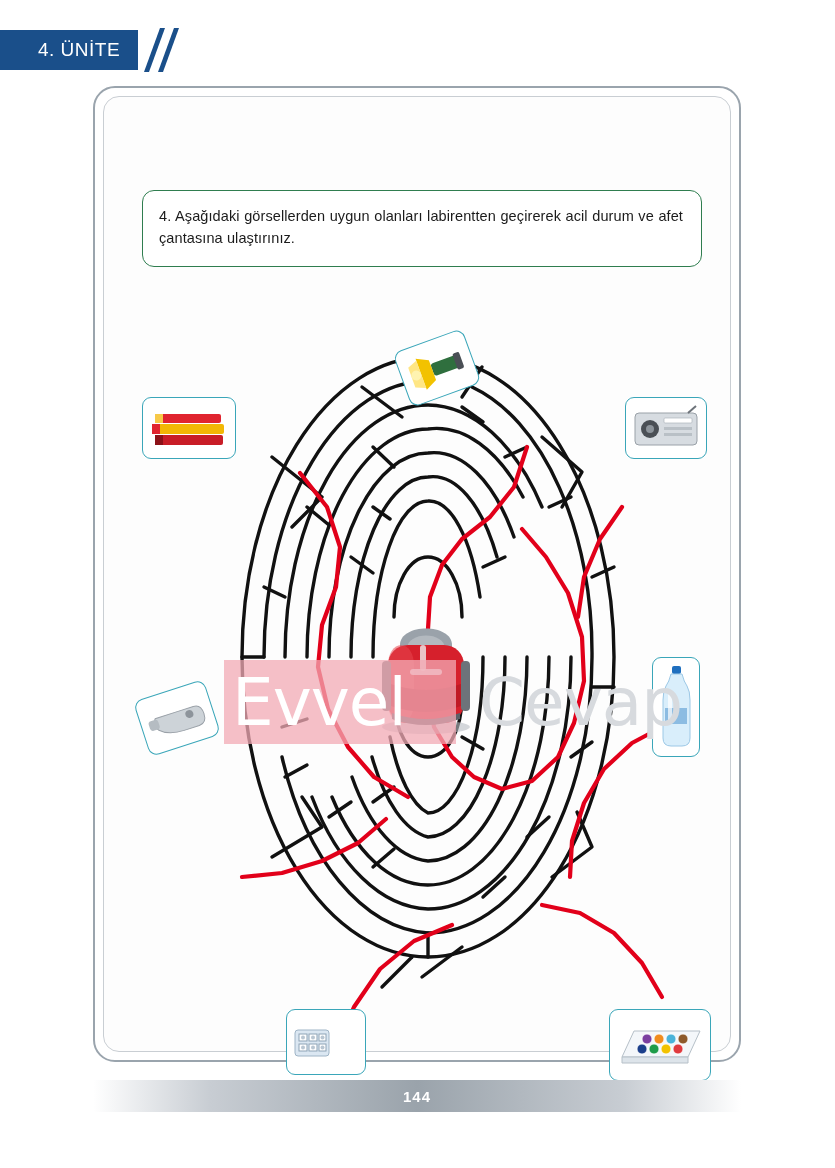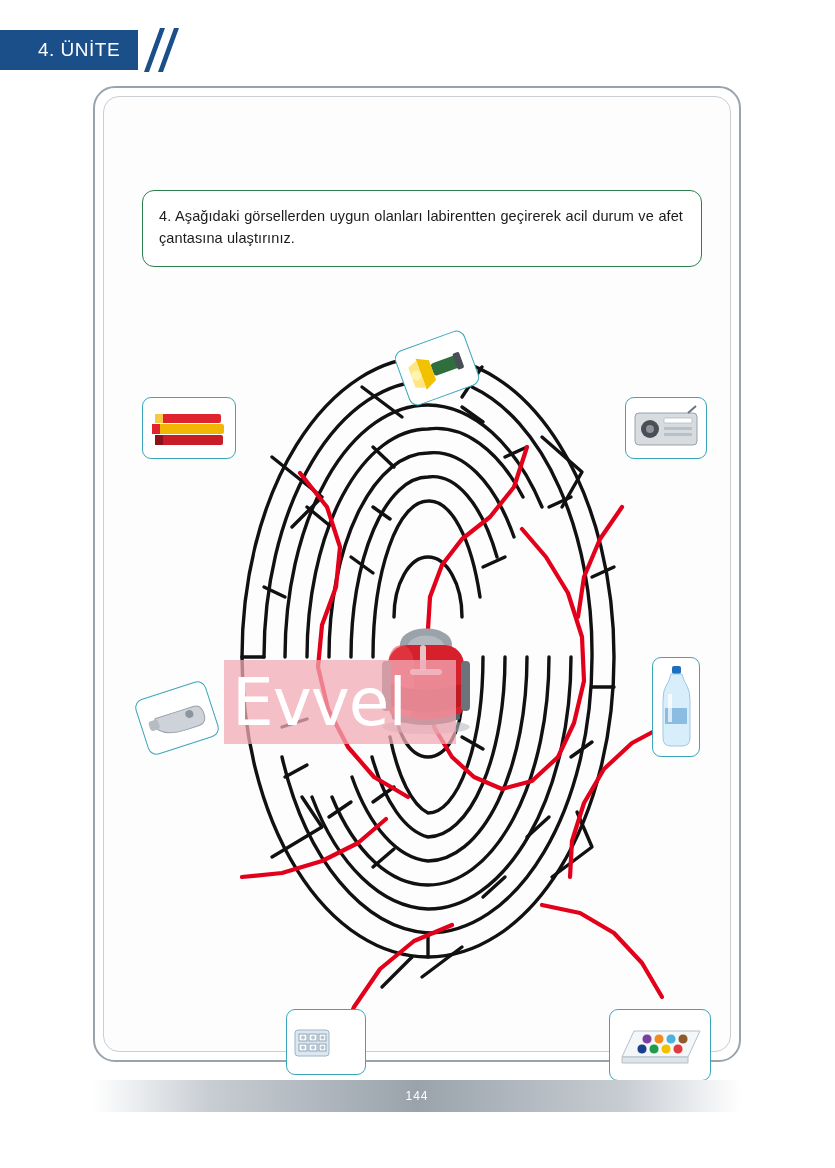--- a/index.html
+++ b/index.html
@@ -119,21 +119,21 @@
   }
 
   
   .footer{
     position:absolute;left:93px;top:1080px;width:648px;height:32px;
     background:linear-gradient(90deg,#ffffff 0%,#c8cdd3 18%,#9aa3ab 50%,#c8cdd3 82%,#ffffff 100%);
     border-radius:3px;
     display:flex;align-items:center;justify-content:center;
   }
   .page-number{
-    color:#ffffff;font-size:12px;font-weight:normal;letter-spacing:1px;
+    color:#ffffff;font-size:15px;font-weight:bold;letter-spacing:1px;
   }
 </style>
 </head>
 <body>
 
 <div class="header">
   <div class="unit-tab">
     <span>4. ÜNİTE</span>
   </div>
   <div class="slash" style="left: 142.125px;">
@@ -324,20 +324,21 @@
             <circle cx="67" cy="22" r="5" fill="#8d5a2b"></circle>
           </g>
         </svg>
       </div>
 
     </div>
 
     <div class="watermark">
       <div class="wm-block"></div>
       <div class="wm-text">Evvel</div>
+      <div class="wm-text2">Cevap</div>
     </div>
 
   </div>
 </div>
 
 <div class="footer">
   <span class="page-number">144</span>
 </div>
 
 </body></html>

